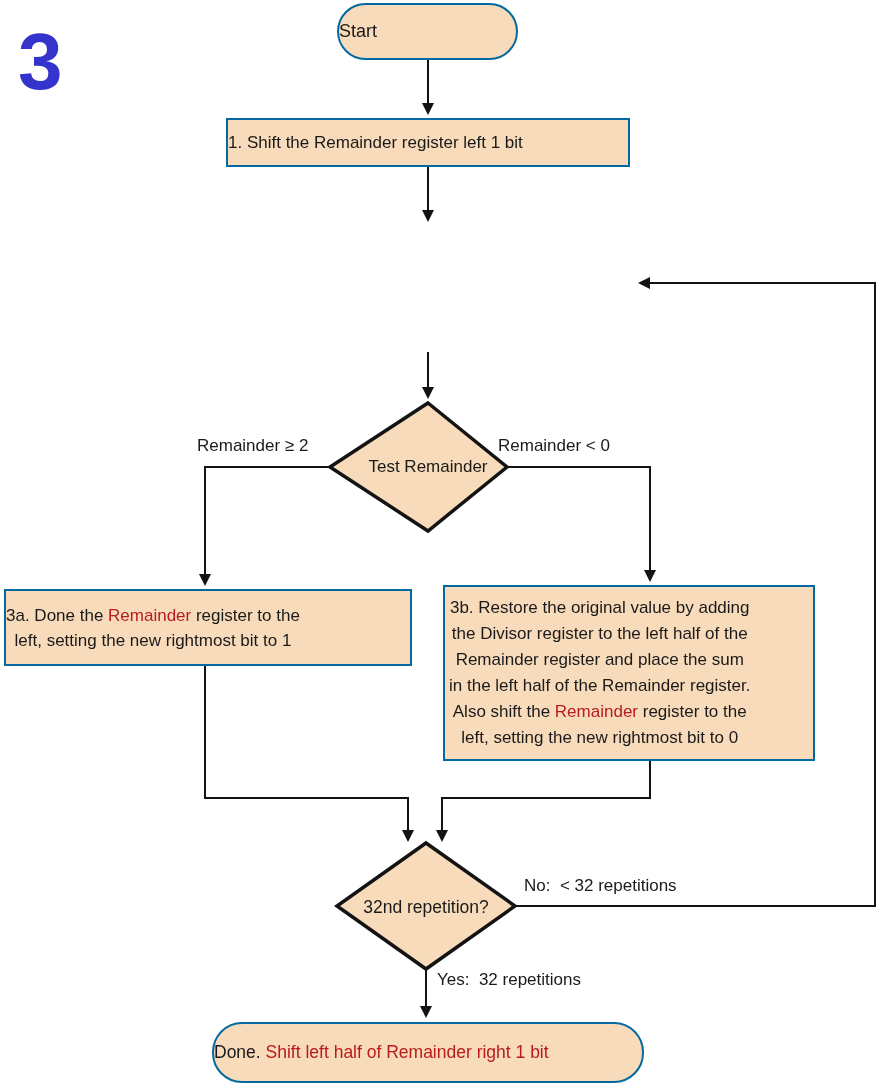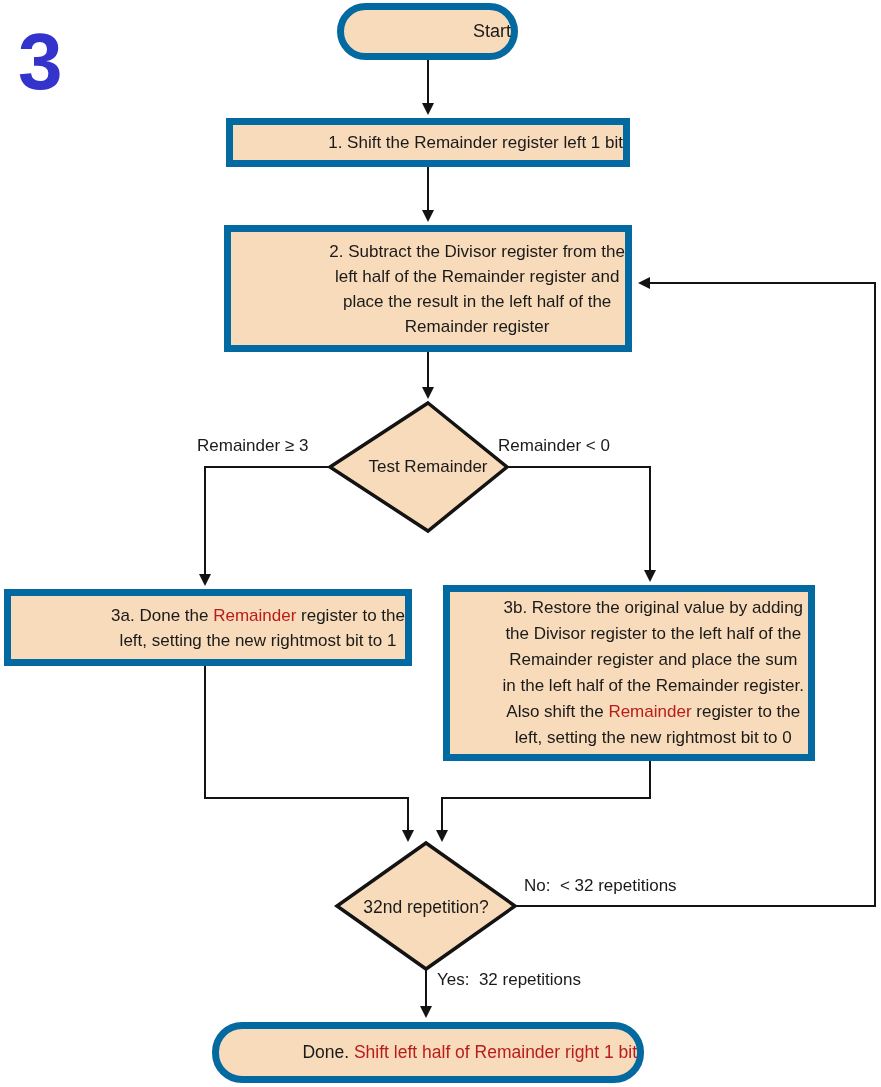--- a/index.html
+++ b/index.html
@@ -17,25 +17,25 @@
   .node, .label, .page-num { position: absolute; z-index: 2; }
 
   .page-num {
     left: 18px; top: 22px;
     font-size: 80px; font-weight: bold; line-height: 1;
     color: #3433cb;
   }
 
   .shape {
     background: #f8dbba;
-    border: 7px solid #0369a1;
+    border: 2px solid #0369a1;
     box-sizing: border-box;
     display: flex;
     align-items: center;
-    justify-content: flex-end;
+    justify-content: flex-start;
     text-align: center;
     font-size: 17px;
     line-height: 25px;
   }
   .pill { border-radius: 30px; }
   .pre-line { white-space: pre-line; }
   .hl { color: #b91c1c; }
 
   .node-start { left: 337px; top: 3px;  width: 181px; height: 57px; font-size: 18px; }
   .node-step1 { left: 226px; top: 118px; width: 404px; height: 49px; }
@@ -93,32 +93,26 @@
   <div class="page-num">3</div>
 
   <div class="node shape pill node-start">
     <span>Start</span>
   </div>
 
   <div class="node shape node-step1">
     <span class="pre-line">1. Shift the Remainder register left 1 bit</span>
   </div>
 
-  <div class="node shape node-step2">
-    <span class="pre-line">2. Subtract the Divisor register from the
-left half of the Remainder register and
-place the result in the left half of the
-Remainder register</span>
-  </div>
 
   <div class="node diamond-text dt-1">
     <span>Test Remainder</span>
   </div>
 
-  <div class="label lbl-ge">Remainder ≥ 3</div>
+  <div class="label lbl-ge">Remainder ≥ 2</div>
   <div class="label lbl-lt">Remainder &lt; 0</div>
 
   <div class="node shape node-3a">
     <span class="pre-line"><span>3a. Done the </span><span class="hl">Remainder</span><span> register to the
 left, setting the new rightmost bit to 1</span></span>
   </div>
 
   <div class="node shape node-3b">
     <span class="pre-line"><span>3b. Restore the original value by adding
 the Divisor register to the left half of the

